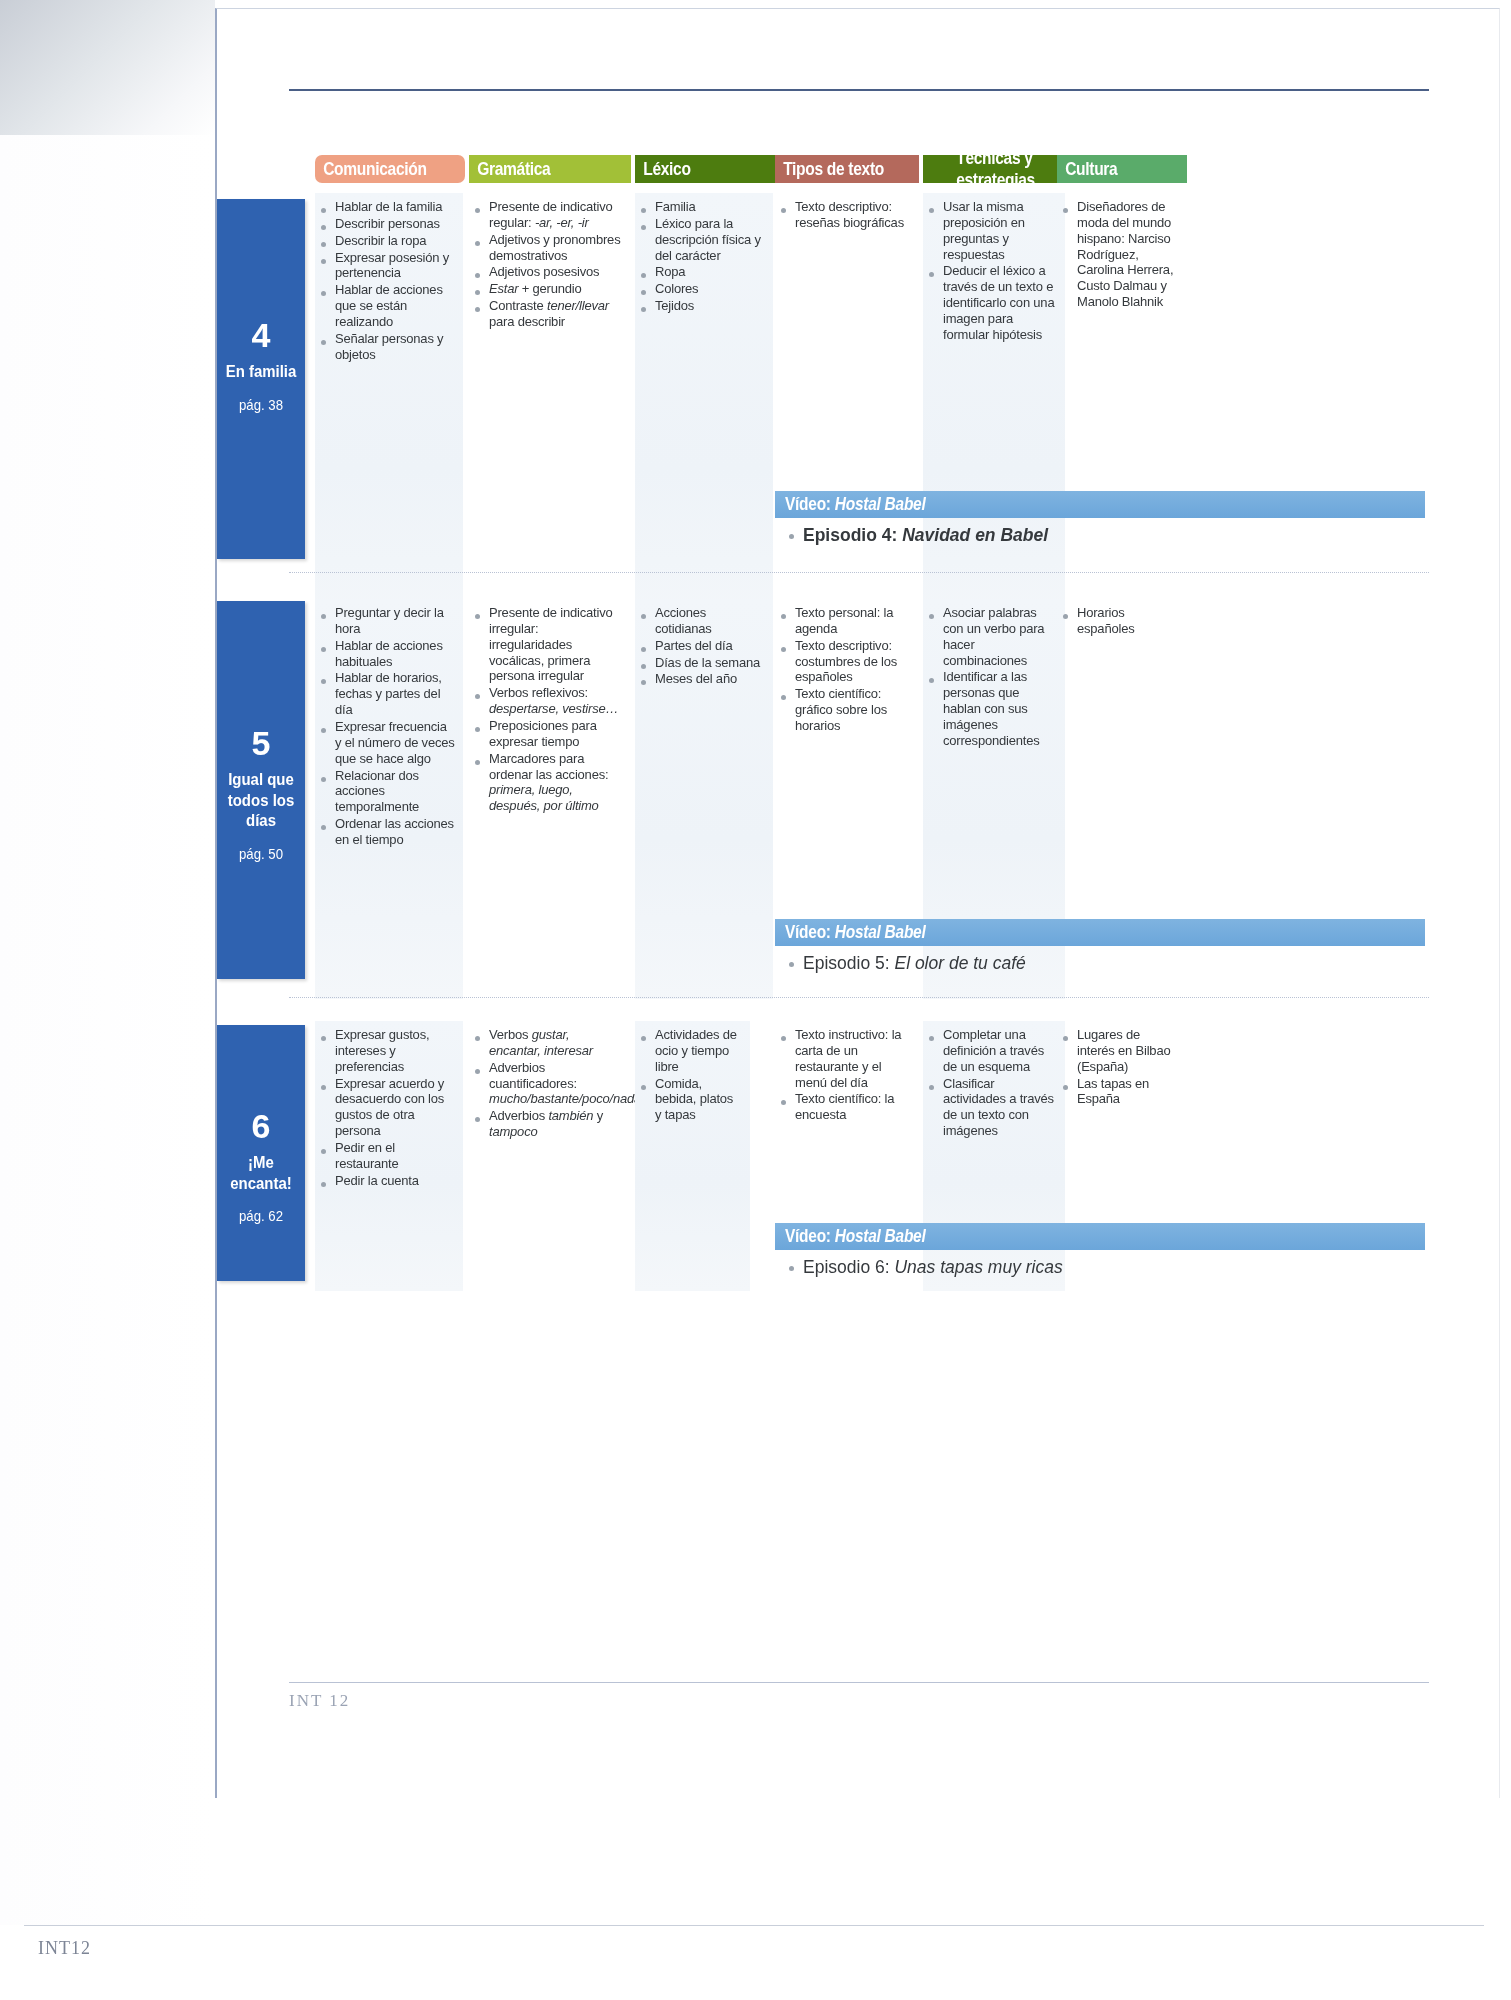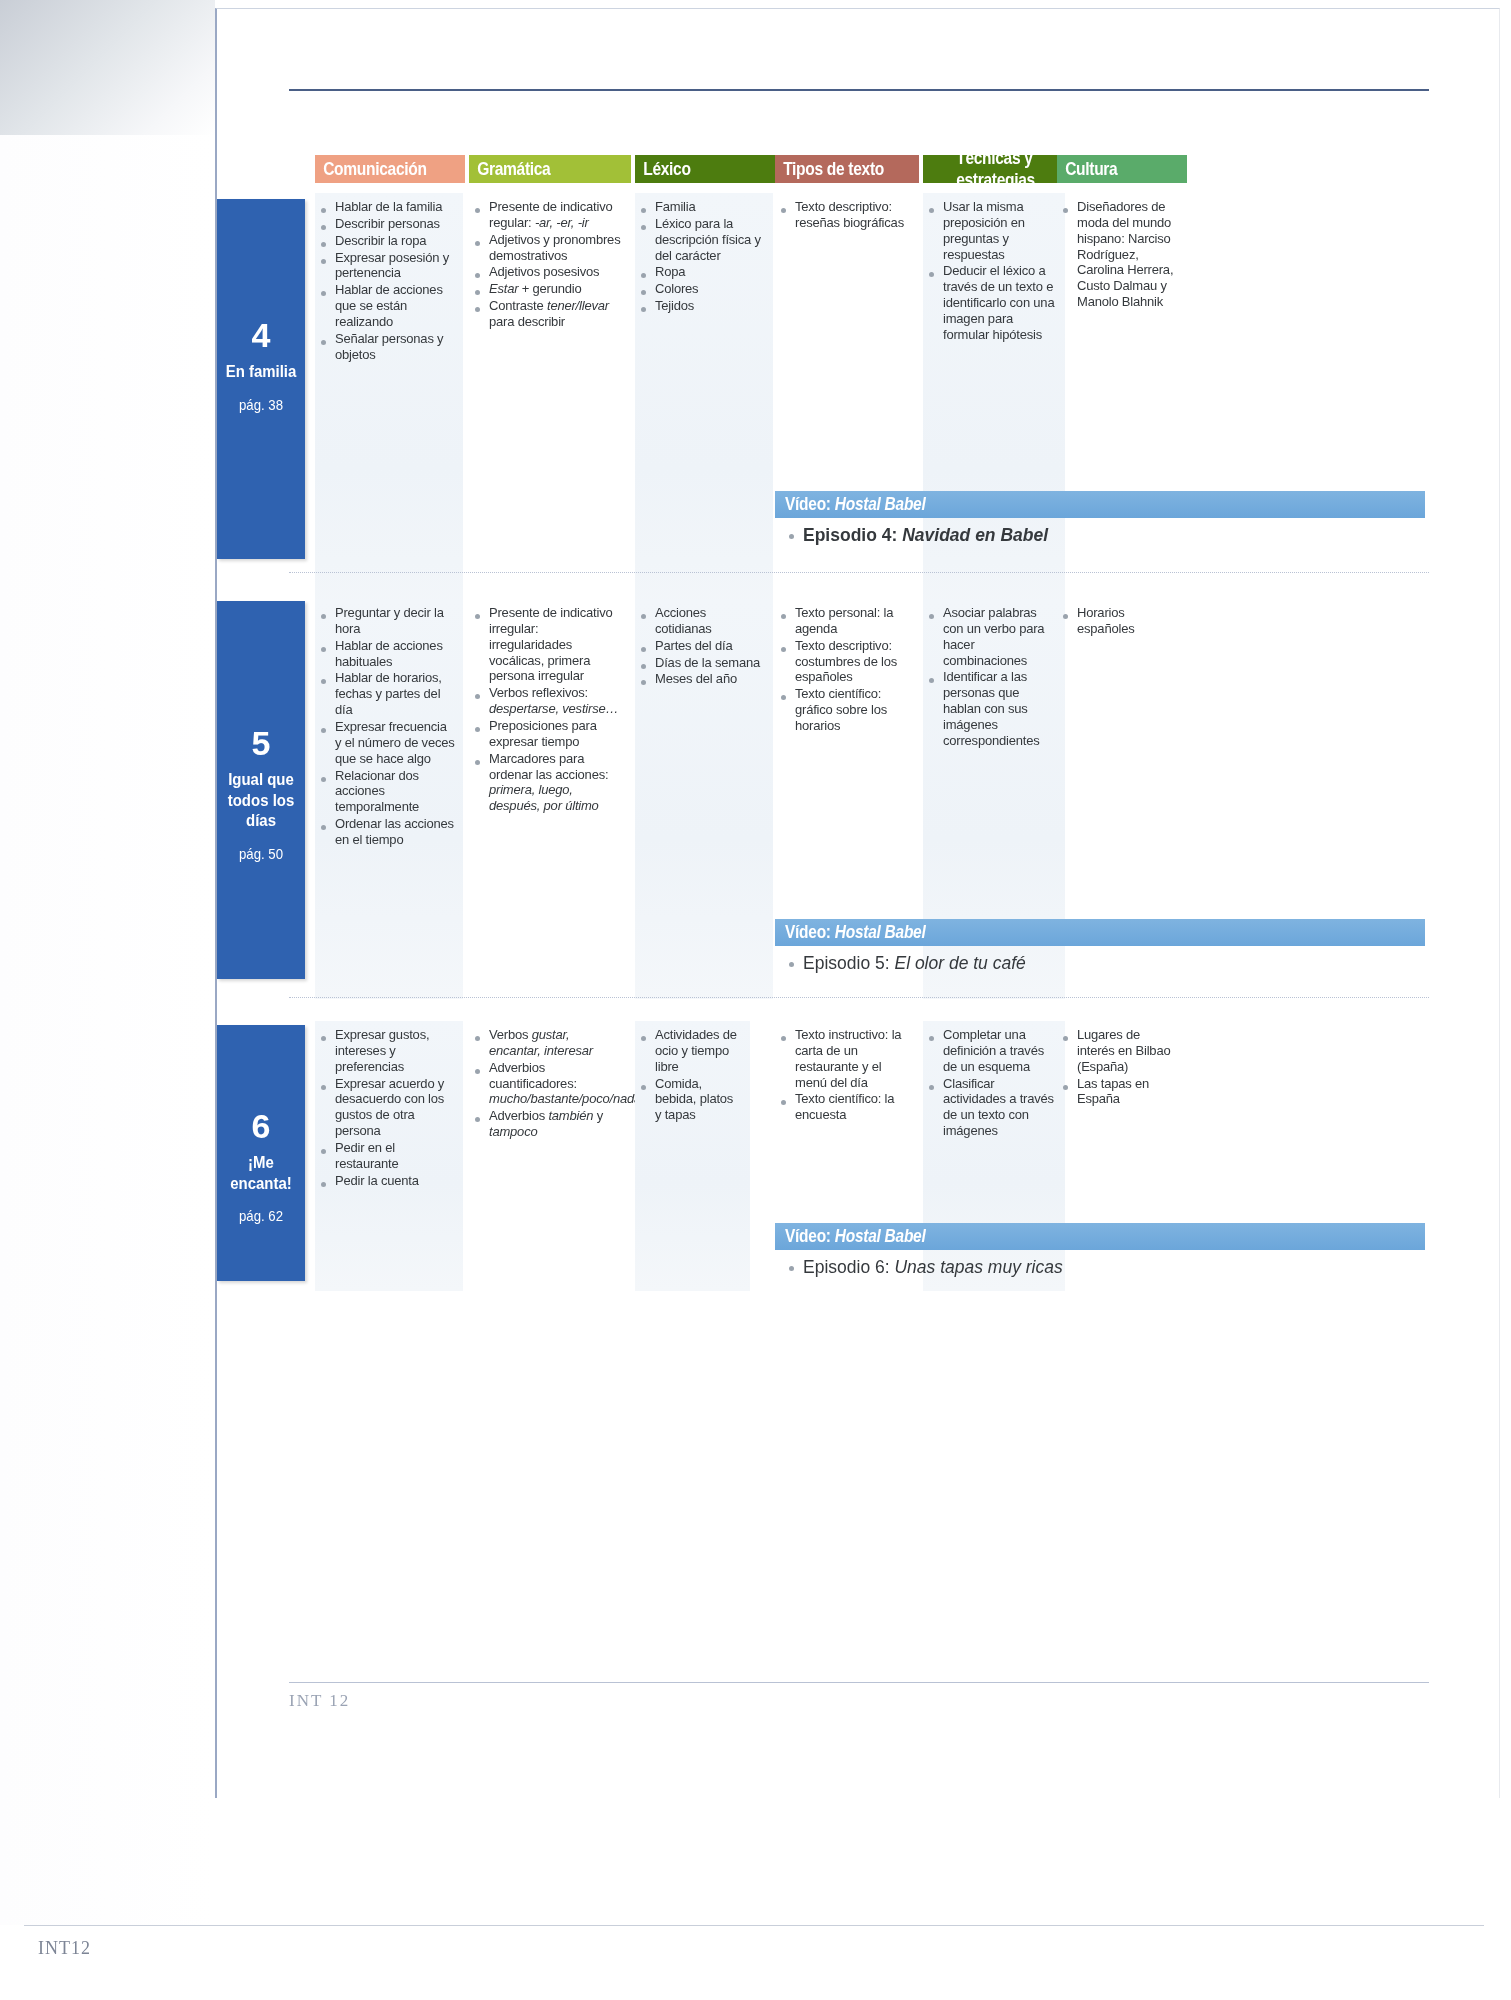--- a/index.html
+++ b/index.html
@@ -147,21 +147,21 @@
 <body>
 
 <div class="scan-corner"></div>
 <div class="scan-left-band"></div>
 
 <div class="page">
   <div class="page-inner">
     <div class="rule-top"></div>
 
     <div class="headers" id="headers">
-        <div class="hdr-wrap" style="left: 0px; width: 150px; background: rgb(239, 161, 131);">
+        <div class="hdr-wrap" style="left: 0px; width: 150px; background: rgb(239, 161, 131); border-radius: 7px;">
           <div class="hdr">Comunicación</div>
         </div>
         <div class="hdr-wrap" style="left: 154px; width: 162px; background: rgb(162, 192, 55);">
           <div class="hdr">Gramática</div>
         </div>
         <div class="hdr-wrap" style="left: 320px; width: 140px; background: #4d7c0f;">
           <div class="hdr">Léxico</div>
         </div>
         <div class="hdr-wrap" style="left: 460px; width: 144px; background: rgb(180, 105, 92);">
           <div class="hdr">Tipos de texto</div>

